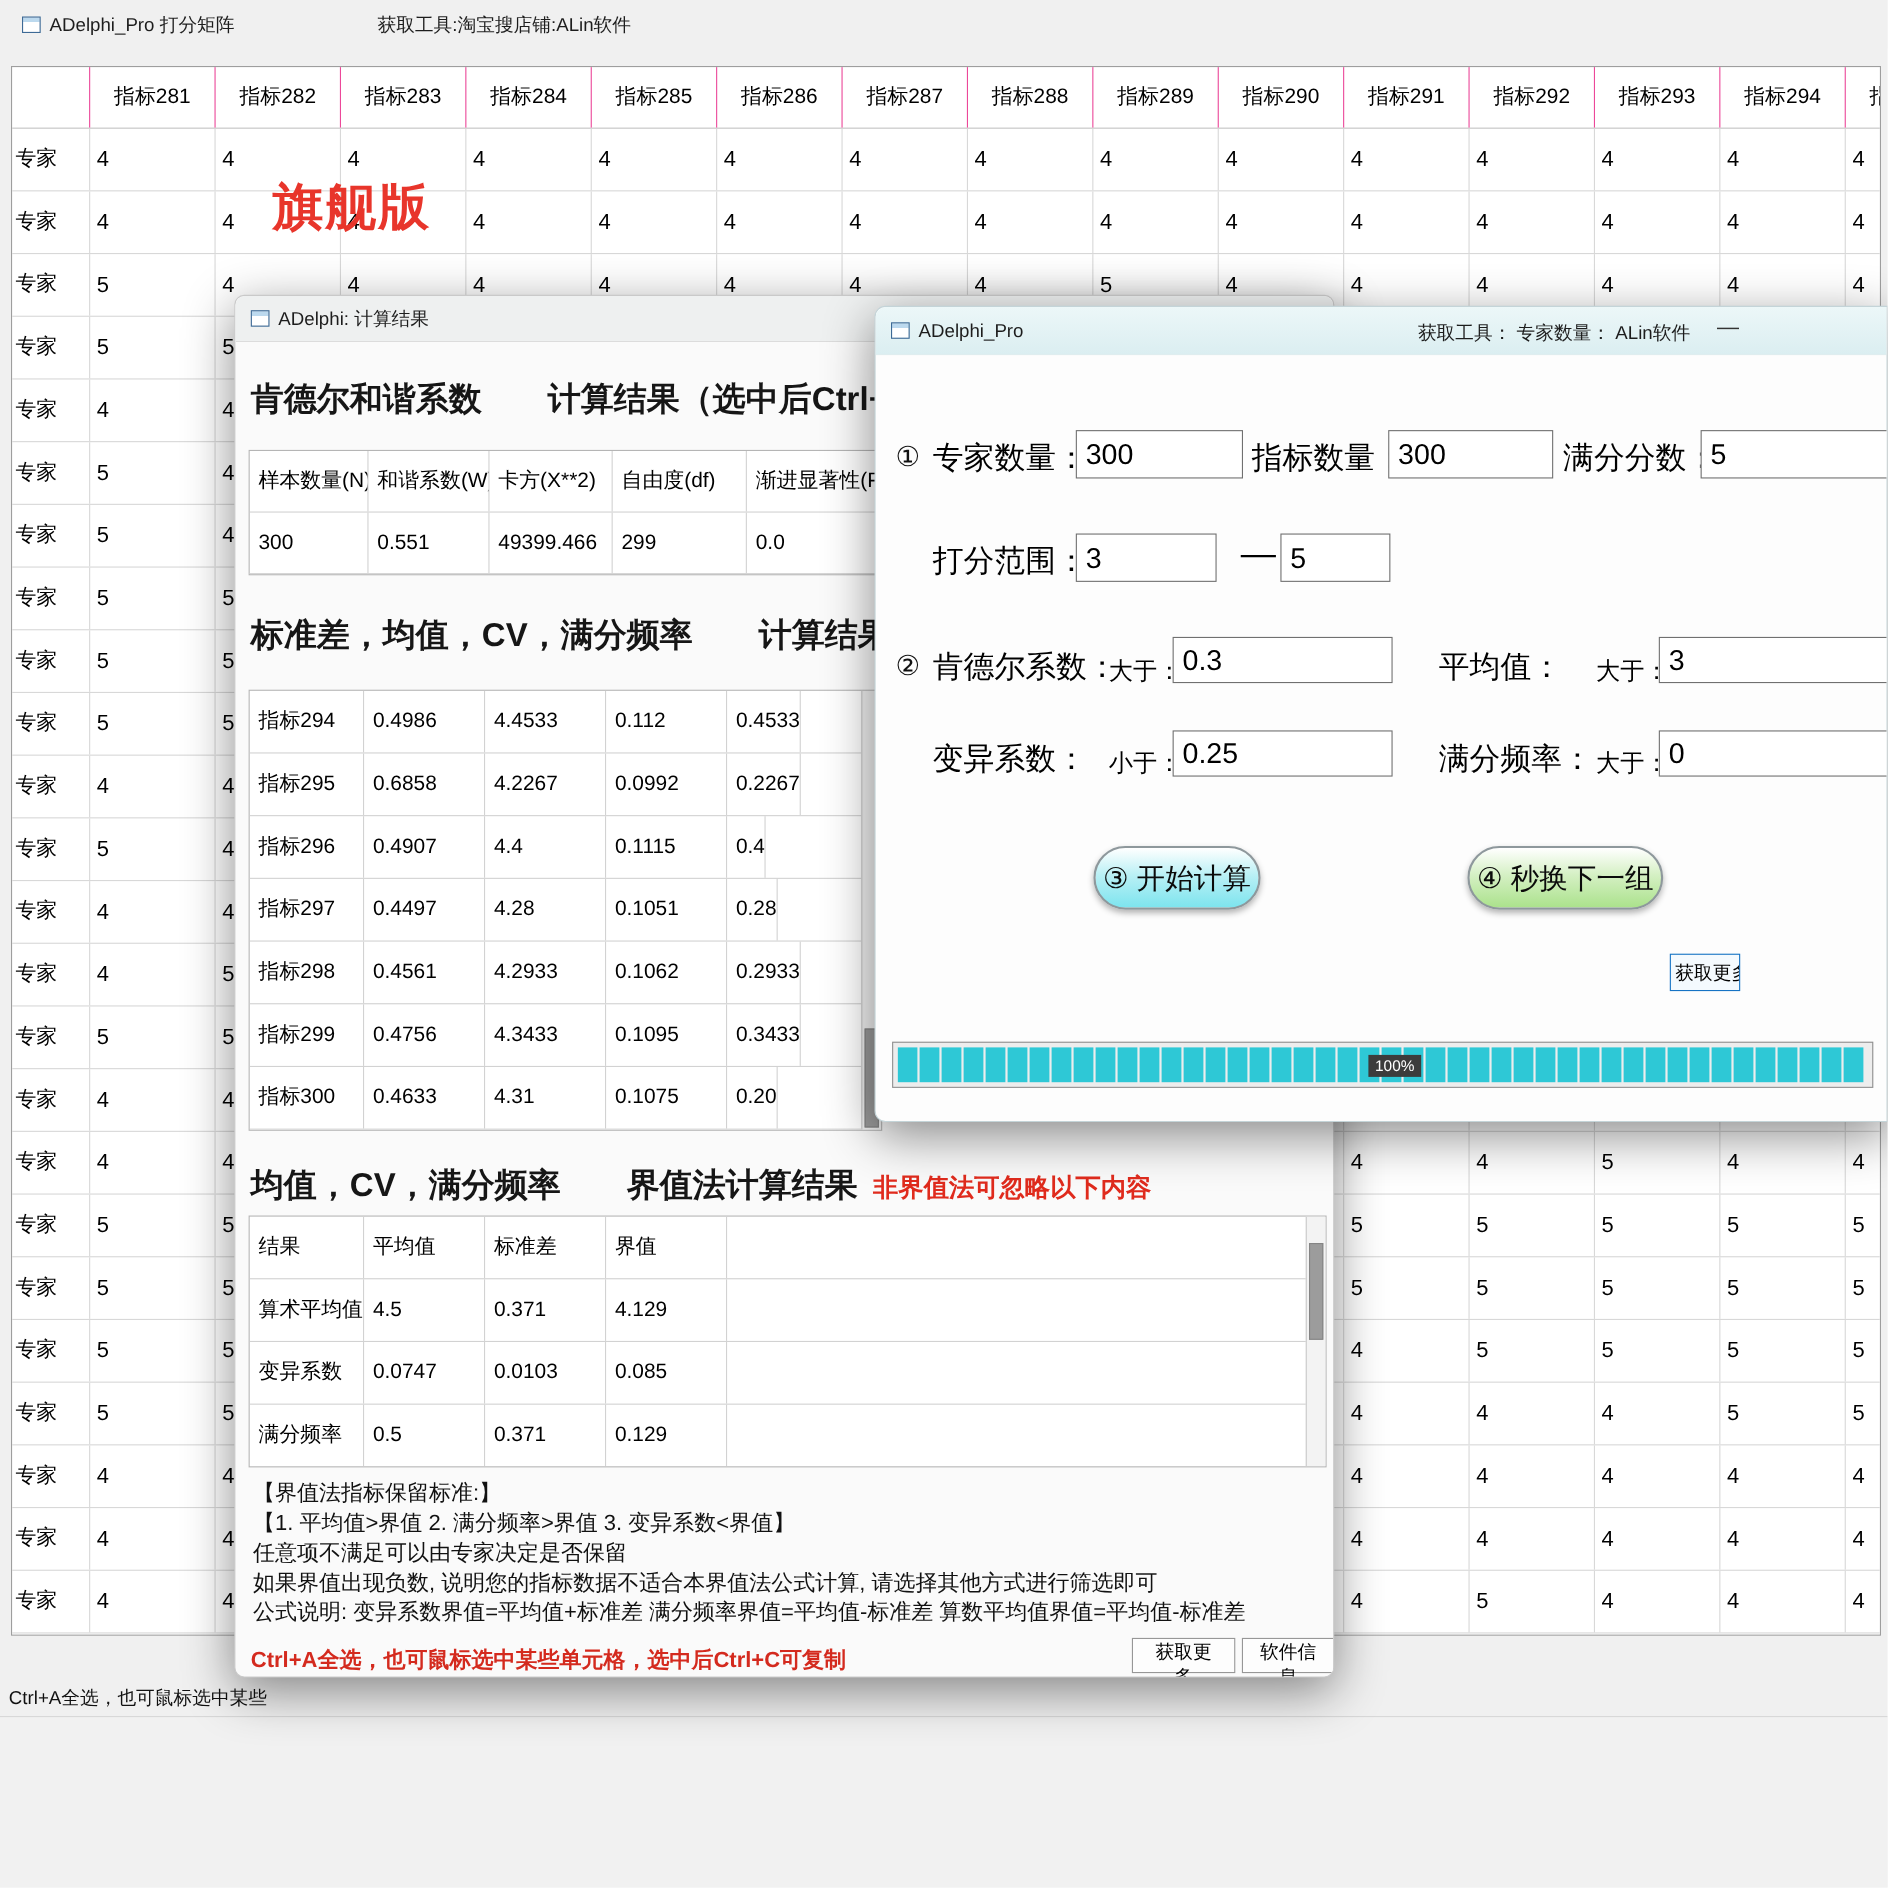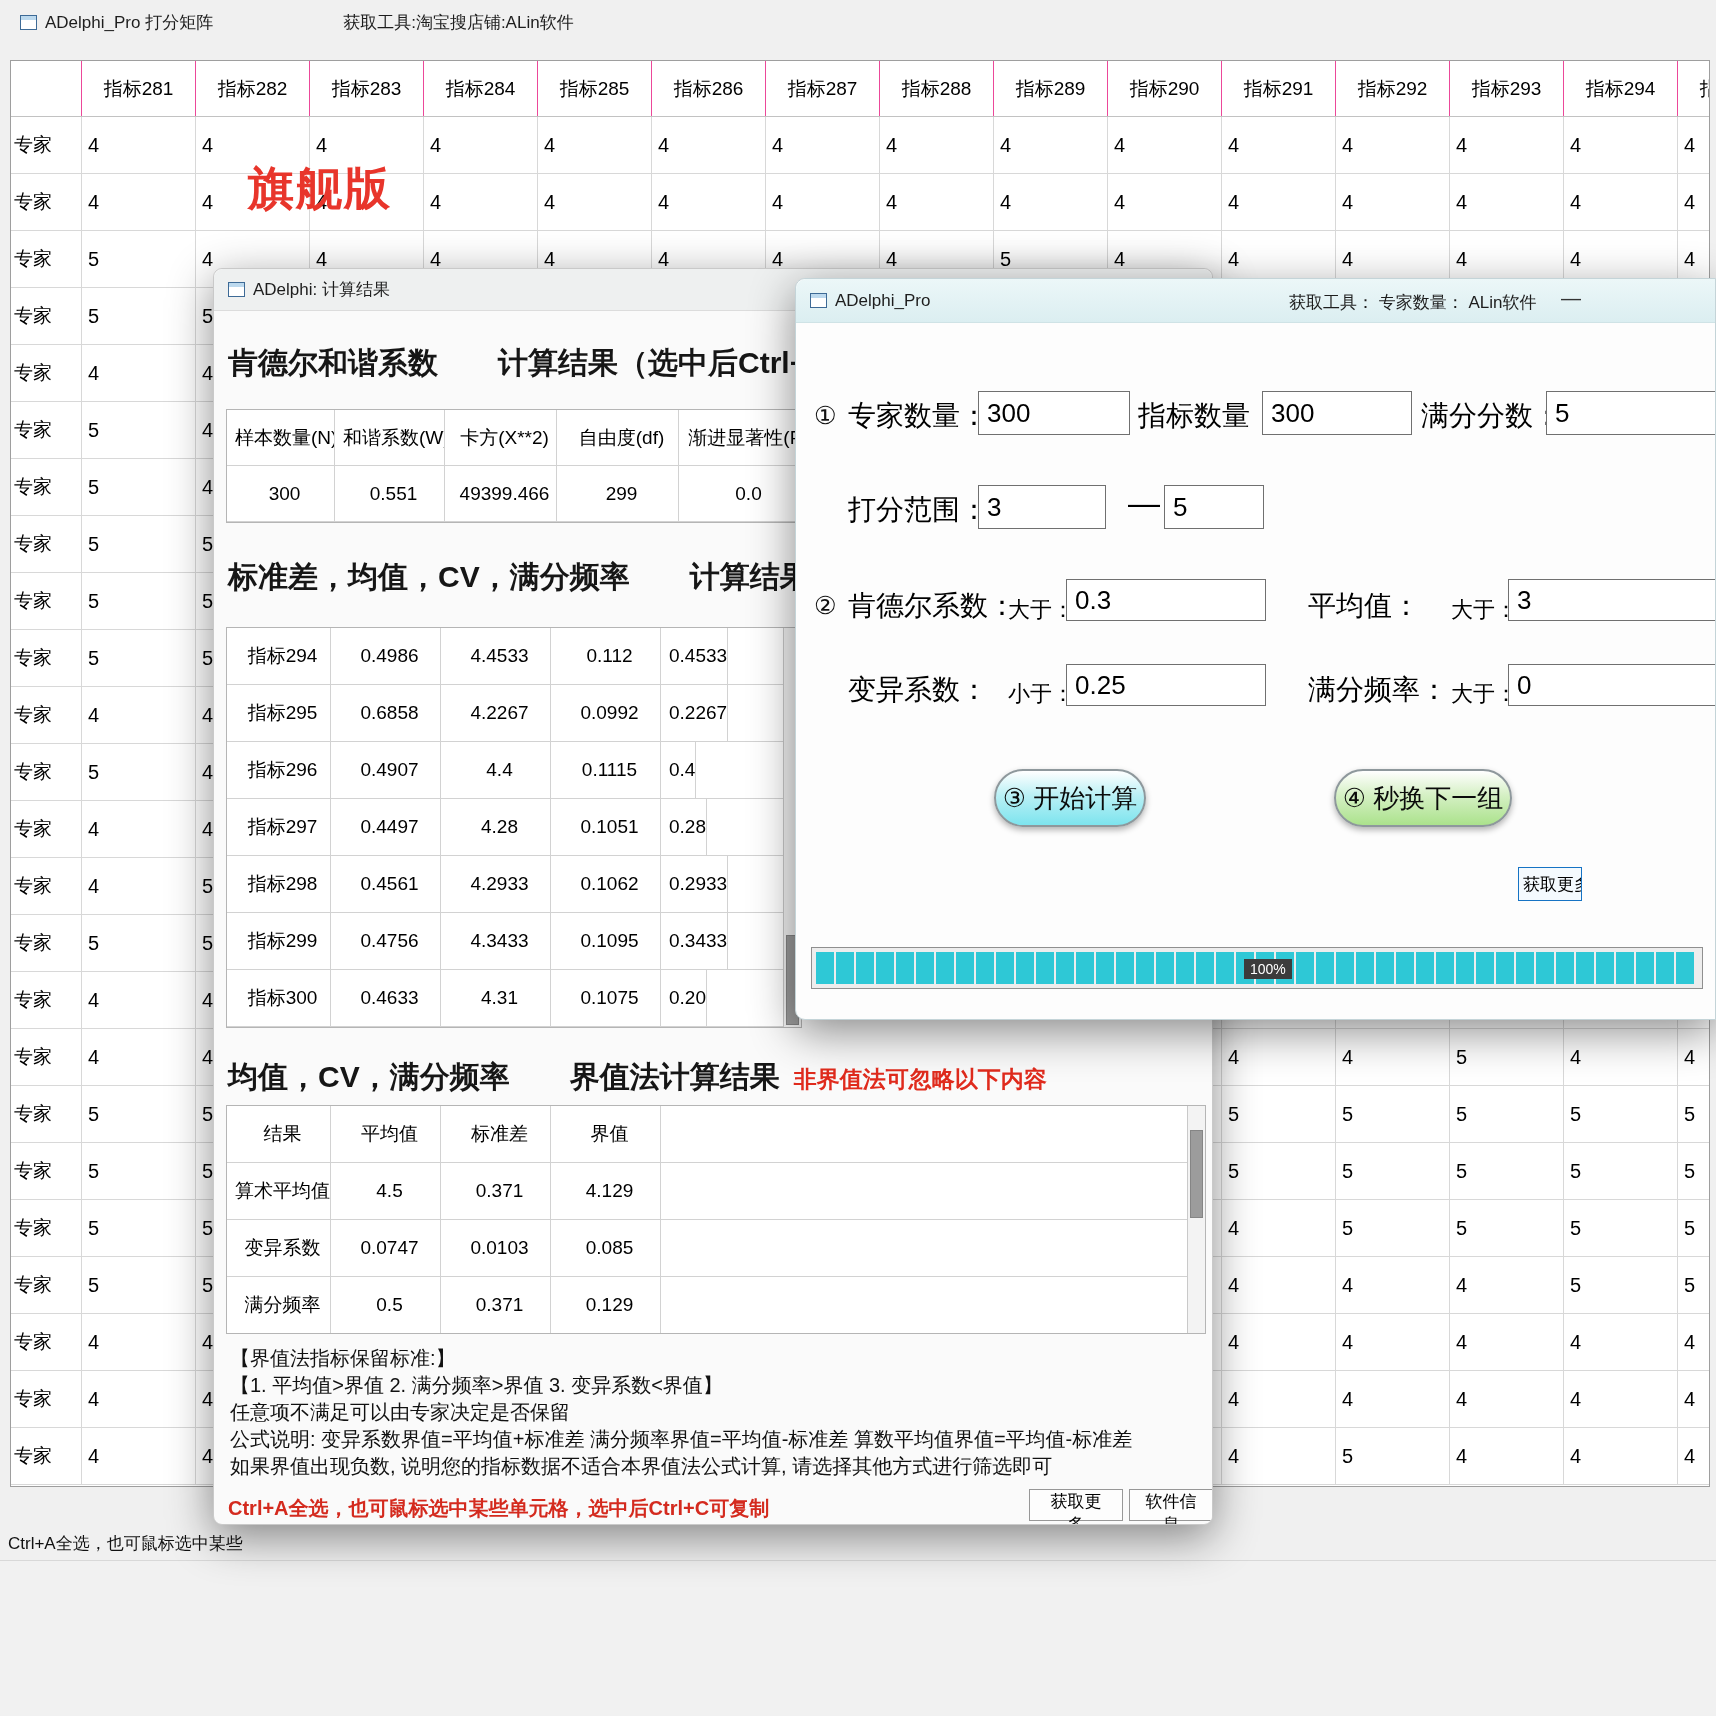--- a/index.html
+++ b/index.html
@@ -50,21 +50,21 @@
     background:#eef0f0; border-bottom:1px solid #dcdcdc; display:flex; align-items:center;
     border-radius:9px 9px 0 0; }
   .r-titlebar .win-icon { margin-left:14px; }
   .r-title { font-size:17px; color:#1d1d1d; }
   .r-h1,.r-h2,.r-h3 { position:absolute; left:14px; font-size:30px; font-weight:600; color:#161616; }
   .r-h1 { top:74px; }
   .r-h2 { top:288px; }
   .r-h3 { top:788px; }
   .rednote { font-size:23px; font-weight:600; color:#e02b1d; margin-left:14px; }
 
-  .rt { position:absolute; background:#fff; border:1px solid #b5b5b5; overflow:hidden;text-align:center; }
+  .rt { position:absolute; background:#fff; border:1px solid #b5b5b5; overflow:hidden; }
   .rt-row { display:flex; border-bottom:1px solid #d2d2d2; }
   .rt-cell { border-right:1px solid #d2d2d2; padding-left:8px; font-size:19px;
     overflow:hidden; flex:0 0 auto; white-space:nowrap; }
   .rt-fill { flex:1 1 auto; border-right:none; }
   .vsb { position:absolute; top:0; right:0; bottom:0; width:18px; background:#f3f3f3;
     border-left:1px solid #c9c9c9; z-index:3; }
   .vsb-thumb { position:absolute; left:2px; right:2px; background:#9c9c9c; border:1px solid #858585; }
 
   .notes { position:absolute; left:16px; top:1076px; width:960px; }
   .note-line { font-size:20px; line-height:27px; color:#111; white-space:nowrap; overflow:hidden; }
@@ -701,22 +701,22 @@
           <div class="rt-cell" style="width: 110px; line-height: 56px;">0.371</div>
           <div class="rt-cell" style="width: 110px; line-height: 56px;">0.129</div>
           <div class="rt-cell rt-fill"></div>
         </div>
       </div>
 
     <div class="notes" id="notes">
         <div class="note-line">【界值法指标保留标准:】</div>
         <div class="note-line">【1. 平均值&gt;界值  2. 满分频率&gt;界值  3. 变异系数&lt;界值】</div>
         <div class="note-line">任意项不满足可以由专家决定是否保留</div>
+        <div class="note-line">如果界值出现负数, 说明您的指标数据不适合本界值法公式计算, 请选择其他方式进行筛选即可</div>
         <div class="note-line">公式说明: 变异系数界值=平均值+标准差  满分频率界值=平均值-标准差  算数平均值界值=平均值-标准差</div>
-        <div class="note-line">如果界值出现负数, 说明您的指标数据不适合本界值法公式计算, 请选择其他方式进行筛选即可</div>
       </div>
     <div class="r-footer">Ctrl+A全选，也可鼠标选中某些单元格，选中后Ctrl+C可复制</div>
     <button class="r-btn" style="left:815px; width:94px;">获取更多</button>
     <button class="r-btn" style="left:915px; width:84px;">软件信息</button>
   </div>
 
   <div class="window control">
     <div class="c-titlebar">
       <span class="win-icon"></span>
       <span class="c-title">ADelphi_Pro</span>

